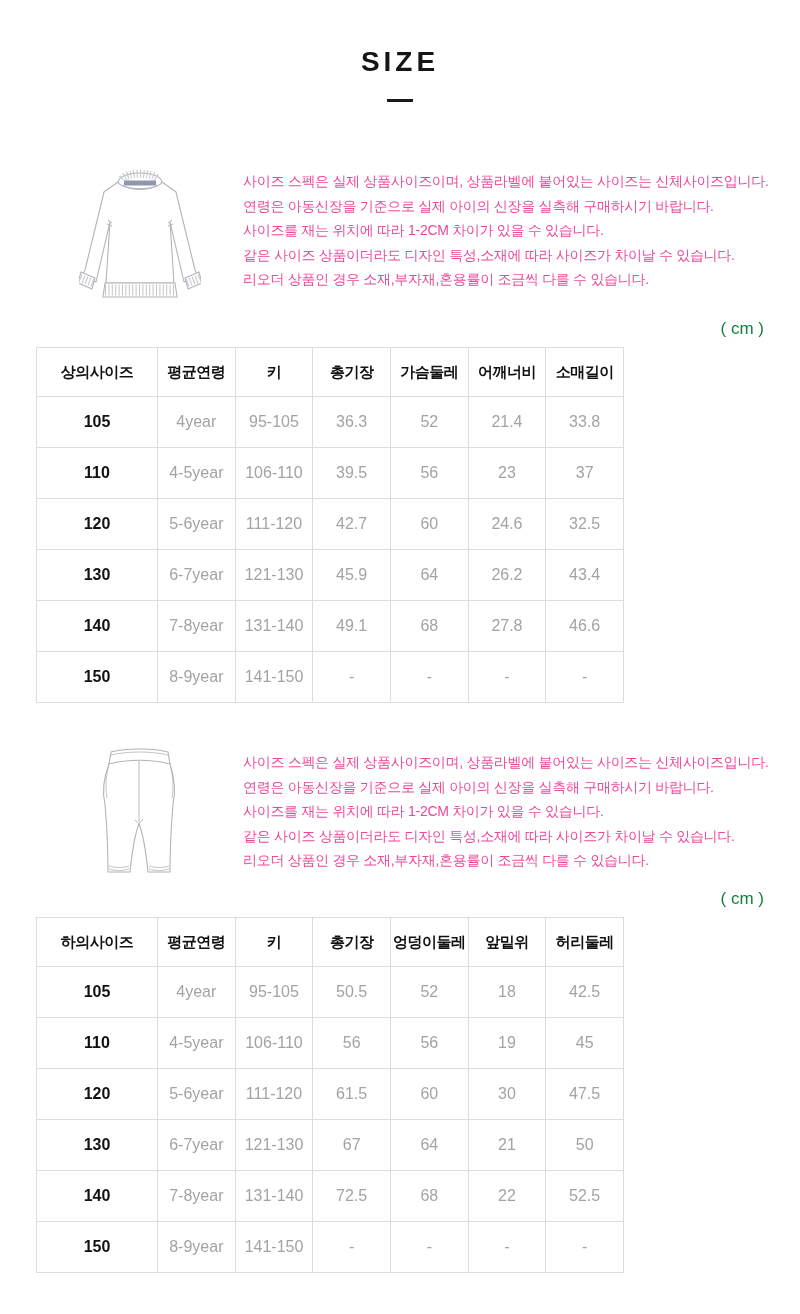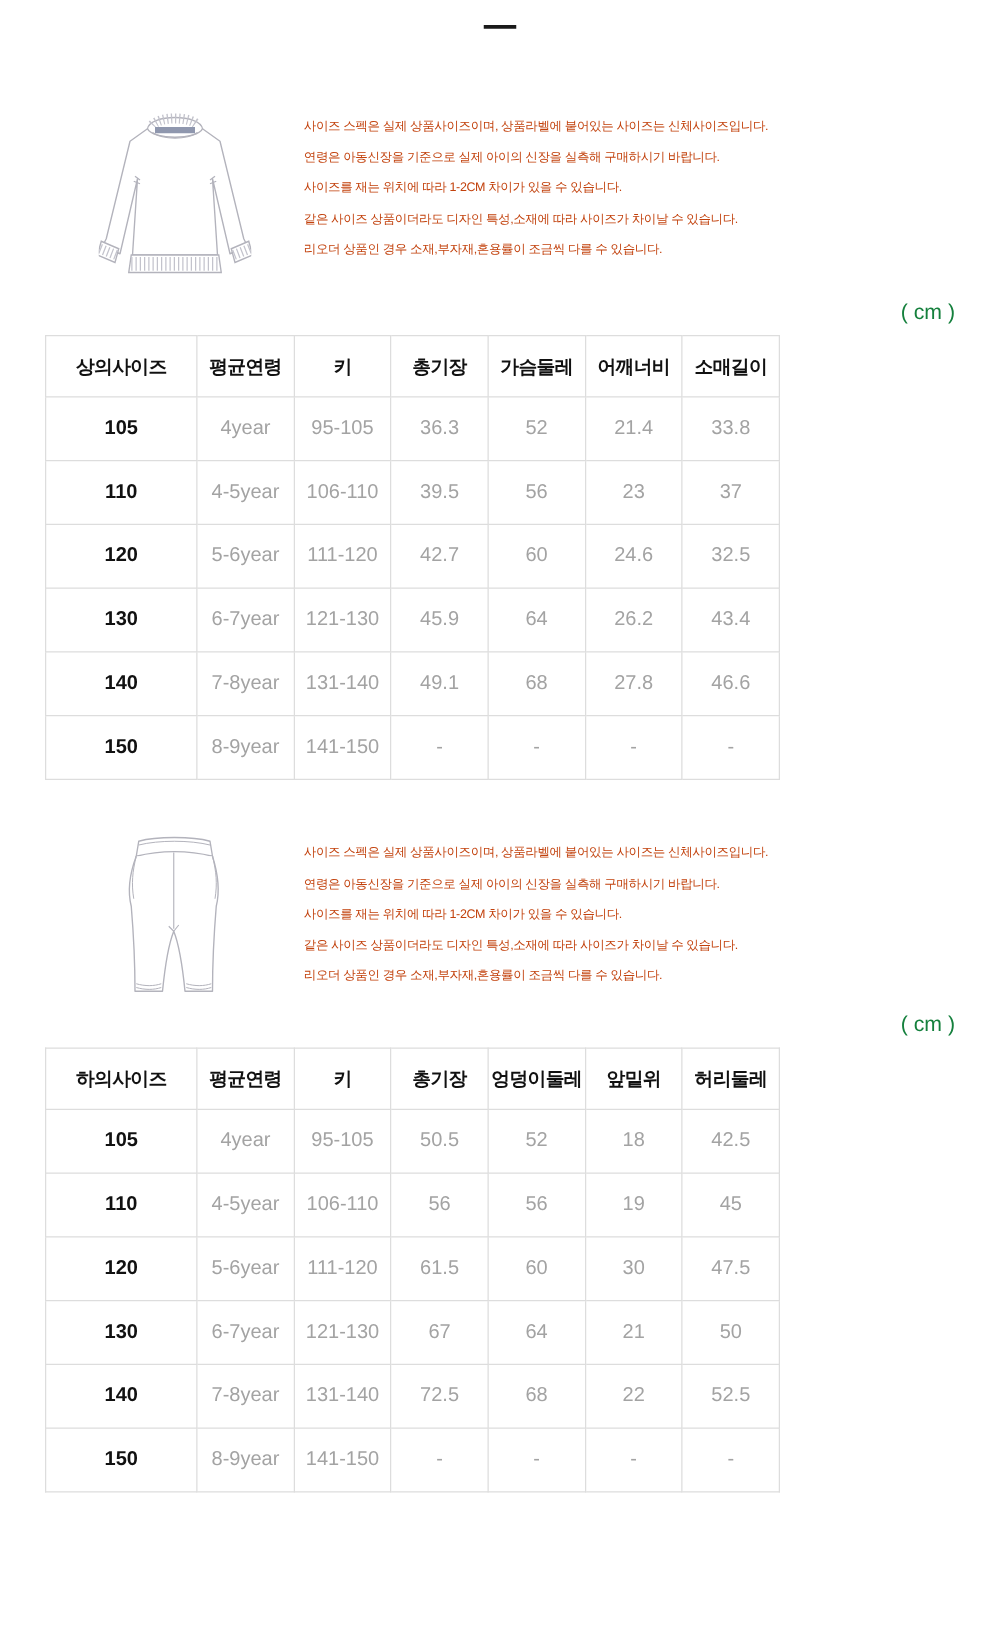--- a/index.html
+++ b/index.html
@@ -7,35 +7,36 @@
   .page{width:800px;min-height:1314px;box-sizing:border-box;padding-bottom:40px;background:#fff;}
   .title{margin:0;padding-top:45px;text-align:center;font-size:28px;line-height:34px;
          font-weight:700;letter-spacing:4px;color:#151515;}
   .divider{width:26px;height:3px;background:#1a1a1a;margin:20px auto 0;}
   .content{width:728px;margin:0 auto;}
   .size-section.first{margin-top:63px;}
   .size-section.second{margin-top:43px;}
   .info-row{display:flex;align-items:flex-start;}
   .illo{width:207px;flex:0 0 207px;display:flex;justify-content:center;}
   .notes{flex:1;padding-top:4px;}
-  .notes p{margin:0;font-size:10px;line-height:24.6px;color:#c2410c;letter-spacing:-0.3px;white-space:nowrap;}
+  .notes p{margin:0;font-size:14px;line-height:24.6px;color:#ec4899;letter-spacing:-0.3px;white-space:nowrap;}
   .unit{margin-top:7px;text-align:right;font-size:17px;line-height:19px;color:#15803d;}
   table.size-table{width:588px;margin:9px 0 0;border-collapse:collapse;table-layout:fixed;}
   table.size-table th,table.size-table td{border:1px solid #ddd;text-align:center;vertical-align:middle;
      padding:0;overflow:hidden;}
   table.size-table th{height:48px;font-size:15px;font-weight:700;color:#111;letter-spacing:-0.5px;}
   table.size-table td{height:50px;font-size:16px;color:#a3a3a3;}
   table.size-table td.cell-size{font-weight:700;color:#111;}
   svg{display:block;}
 </style>
 </head>
 <body>
 
 <div class="page">
 
+  <h1 class="title">SIZE</h1>
   <div class="divider"></div>
 
   <div class="content">
 
     <section class="size-section first">
       <div class="info-row">
         <div class="illo">
           <svg width="122" height="147" viewBox="0 0 122 147" fill="none" xmlns="http://www.w3.org/2000/svg">
 
             <path d="M39,17 L25,27 L6,105 L3,111 L17,117 L31,57 L27,118 L95,118 L91,57 L105,117 L119,111 L116,105 L97,27 L83,17" fill="#ffffff" stroke="#b3b3bc" stroke-width="1.1" stroke-linejoin="round"></path>

